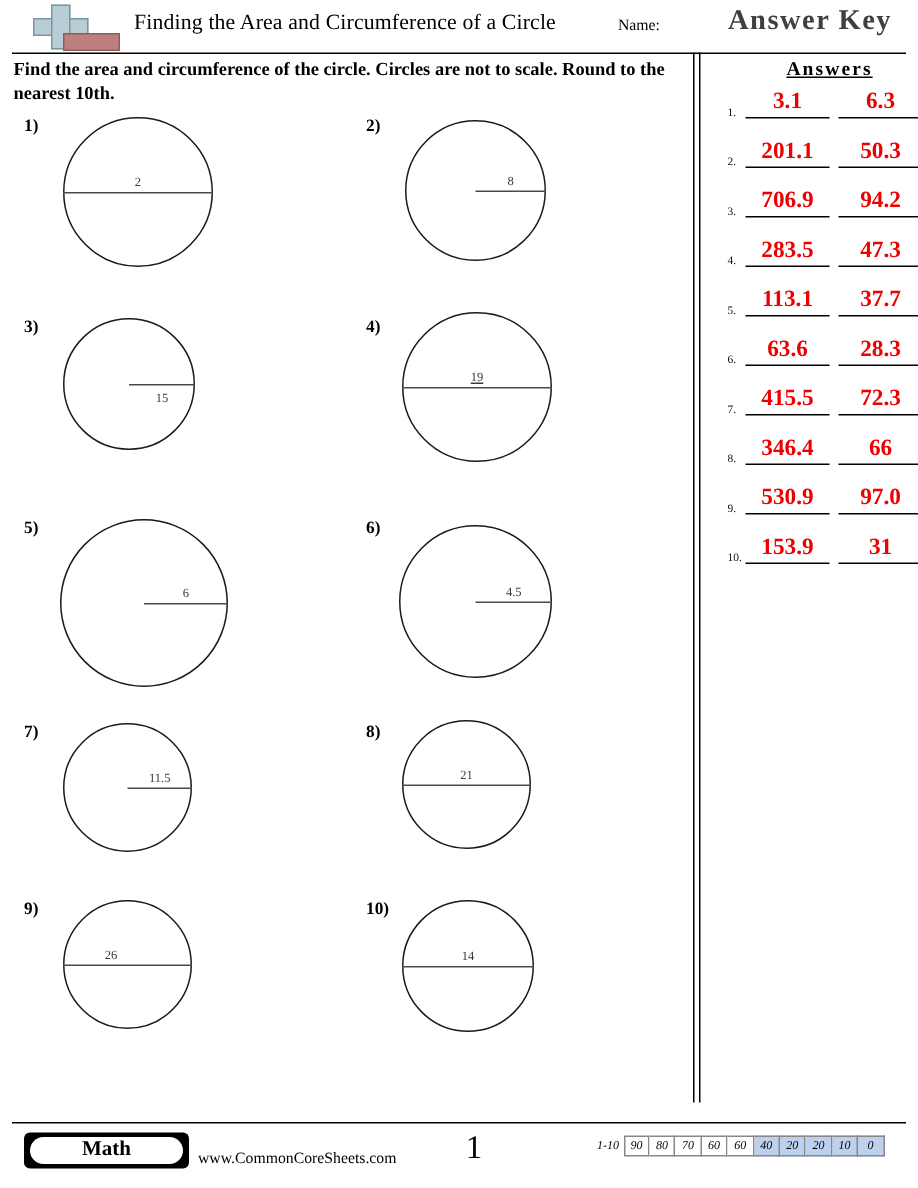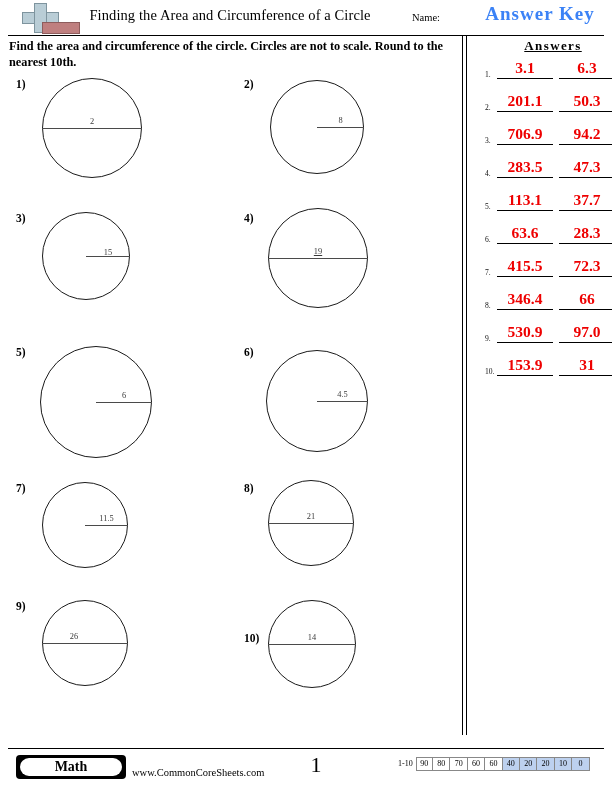--- a/index.html
+++ b/index.html
@@ -62,21 +62,21 @@
   #name-label {
     position: absolute;
     left: 412px; top: 12px;
     font-size: 10.5px;
   }
   #answer-key {
     position: absolute;
     left: 468px; top: 3px;
     width: 144px;
     text-align: center;
-    color: #3b82f6;
+    color: #404040;
     font-weight: bold;
     font-size: 19px;
     letter-spacing: 1px;
   }
   #header-rule {
     position: absolute;
     left: 8px; top: 35px;
     width: 596px; height: 0;
     border-top: 1.6px solid #000;
   }
@@ -213,20 +213,21 @@
     width: 40px;
     text-align: center;
     font-size: 22px;
   }
   #scale {
     position: absolute;
     left: 398px; top: 757px;
     height: 14px;
     display: flex;
     align-items: flex-end;
+    font-style: italic;
   }
   #scale .range {
     font-size: 8px;
     line-height: 14px;
     padding-right: 3px;
     white-space: nowrap;
   }
   #scale .cell {
     width: 17.4px;
     border: 1px solid #888;
@@ -272,21 +273,21 @@
     <div class="pnum" style="left: 244px; top: 6px;">2)</div>
     <div class="circle-wrap" style="left: 270px; top: 8px; width: 94px; height: 94px;">
       <div class="circle" style="width: 94px; height: 94px;"></div>
       <div class="measure-line" style="width: 47px; top: 47px; left: 47px;"></div>
       <div class="measure-label" style="left: 47px; width: 47px; top: 36px;">8</div>
     </div>
     <div class="pnum" style="left: 16px; top: 140px;">3)</div>
     <div class="circle-wrap" style="left: 42px; top: 140px; width: 88px; height: 88px;">
       <div class="circle" style="width: 88px; height: 88px;"></div>
       <div class="measure-line" style="width: 44px; top: 44px; left: 44px;"></div>
-      <div class="measure-label" style="left: 44px; width: 44px; top: 36px;">15</div>
+      <div class="measure-label" style="left: 44px; width: 44px; top: 49px;">15</div>
     </div>
     <div class="pnum" style="left: 244px; top: 140px;">4)</div>
     <div class="circle-wrap" style="left: 268px; top: 136px; width: 100px; height: 100px;">
       <div class="circle" style="width: 100px; height: 100px;"></div>
       <div class="measure-line" style="width: 100px; top: 50px; left: 0px;"></div>
       <div class="measure-label" style="left: 0px; width: 100px; top: 39px; text-decoration: underline;">19</div>
     </div>
     <div class="pnum" style="left: 16px; top: 274px;">5)</div>
     <div class="circle-wrap" style="left: 40px; top: 274px; width: 112px; height: 112px;">
       <div class="circle" style="width: 112px; height: 112px;"></div>
@@ -310,21 +311,21 @@
       <div class="circle" style="width: 86px; height: 86px;"></div>
       <div class="measure-line" style="width: 86px; top: 43px; left: 0px;"></div>
       <div class="measure-label" style="left: 0px; width: 86px; top: 32px;">21</div>
     </div>
     <div class="pnum" style="left: 16px; top: 528px;">9)</div>
     <div class="circle-wrap" style="left: 42px; top: 528px; width: 86px; height: 86px;">
       <div class="circle" style="width: 86px; height: 86px;"></div>
       <div class="measure-line" style="width: 86px; top: 43px; left: 0px;"></div>
       <div class="measure-label" style="left: 0px; width: 64px; top: 32px;">26</div>
     </div>
-    <div class="pnum" style="left: 244px; top: 560px; text-align: right;">10)</div>
+    <div class="pnum" style="left: 244px; top: 528px; text-align: right;">10)</div>
     <div class="circle-wrap" style="left: 268px; top: 528px; width: 88px; height: 88px;">
       <div class="circle" style="width: 88px; height: 88px;"></div>
       <div class="measure-line" style="width: 88px; top: 44px; left: 0px;"></div>
       <div class="measure-label" style="left: 0px; width: 88px; top: 33px;">14</div>
     </div>
   </div>
 
 <div id="answers-col">
   <div id="answers-heading">Answers</div>
   <div id="answers-rows">

